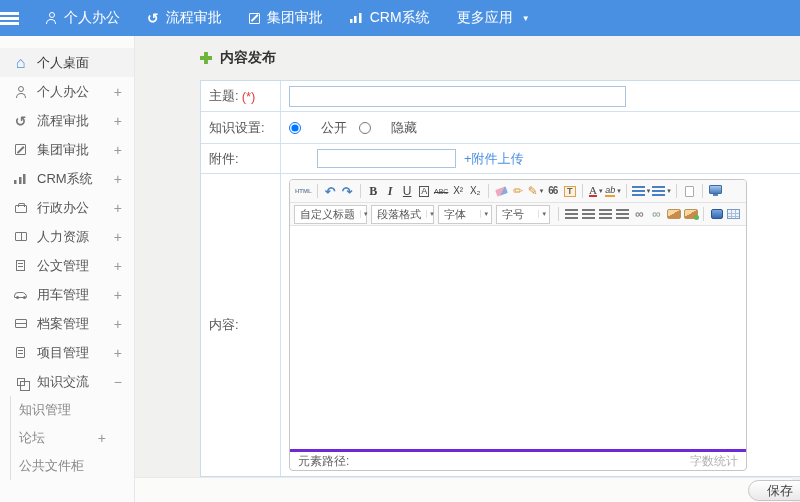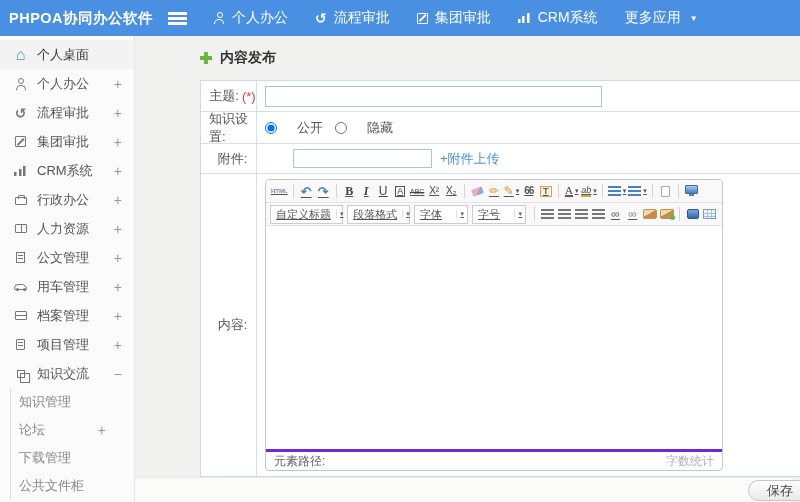--- a/index.html
+++ b/index.html
@@ -15,21 +15,21 @@
   .logo { font-size: 14.5px; font-weight: bold; padding-left: 9px; width: 168px; letter-spacing: .5px; }
   .hamb { width: 19px; height: 13px; margin-right: 26px;
     background: repeating-linear-gradient(to bottom, #fff 0 2.6px, transparent 2.6px 5px); cursor: pointer; }
   .nav-items { display: flex; align-items: center; gap: 27px; }
   .nav-item { display: flex; align-items: center; gap: 7px; font-size: 14px; cursor: pointer; }
   .mini-caret { font-size: 7px; color: #555; margin-left: 2px; }
   .mini-caret.white { color: #fff; font-size: 8px; }
 
   
   .sidebar { position: absolute; top: 36px; left: 0; width: 135px; bottom: 0;
-    background: #fbfbfb; border-right: 1px solid #e7e7e7; padding-top: 4px; overflow: hidden; }
+    background: #fbfbfb; border-right: 1px solid #e7e7e7; padding-top: 12px; overflow: hidden; }
   .side-item { height: 29px; display: flex; align-items: center; padding: 0 12px 0 12px;
     font-size: 13px; color: #555; cursor: pointer; }
   .side-item.active { color: #333; background: #f3f3f3; }
   .side-item.active .sicon { color: #4a90e2; }
   .sicon { width: 17px; margin-right: 8px; color: #777; display: inline-flex;
     align-items: center; justify-content: center; position: relative; }
   .expander { margin-left: auto; color: #999; font-size: 14px; font-weight: normal; }
   .side-sub { margin-left: 10px; border-left: 1px solid #ddd; }
   .sub-item { height: 28px; display: flex; align-items: center; padding-left: 8px;
     font-size: 13px; color: #888; cursor: pointer; }
@@ -39,41 +39,41 @@
   .main { position: absolute; left: 135px; top: 36px; right: 0; bottom: 0; }
   .title-row { position: absolute; left: 65px; top: 13px; display: flex; align-items: center; gap: 8px; }
   .page-title { font-size: 14px; font-weight: bold; color: #333; }
   .i-plus-icon { width: 12px; height: 12px; background: #6fb33a; display: inline-block;
     clip-path: polygon(34% 0,66% 0,66% 34%,100% 34%,100% 66%,66% 66%,66% 100%,34% 100%,34% 66%,0 66%,0 34%,34% 34%); }
 
   .form-table { position: absolute; left: 65px; top: 44px; right: 0; height: 397px;
     background: #fff; border: 1px solid #cadbeb; border-right: none; display: flex; flex-direction: column; }
   .frow { display: flex; border-bottom: 1px solid #d3e0ef; }
   .frow:last-child { border-bottom: none; flex: 1; }
-  .flabel { width: 56px; border-right: 1px solid #d3e0ef; padding-left: 8px; font-size: 13px;
-    color: #555; display: flex; align-items: center; flex-shrink: 0; justify-content: center; }
+  .flabel { width: 80px; border-right: 1px solid #d3e0ef; padding-left: 8px; font-size: 13px;
+    color: #555; display: flex; align-items: center; flex-shrink: 0; }
   .req { color: #e04040; margin-left: 3px; }
   .fvalue { flex: 1; display: flex; align-items: center; padding-left: 8px; }
   .row-subject { height: 31px; }
   .row-knowledge { height: 32px; }
   .row-attach { height: 30px; gap: 28px; }
   .text-input { border: 1px solid #a9c4de; height: 21px; background: #fff; outline: none;
     font-size: 12px; padding: 0 4px; }
   .subject-input { width: 337px; }
   .attach-input { width: 139px; height: 19px; }
   .upload-link { color: #4a90e2; margin-left: 8px; font-size: 13px; text-decoration: none; cursor: pointer; }
   .radio-opt { display: inline-flex; align-items: center; gap: 20px; margin-right: 12px;
     font-size: 13px; color: #555; cursor: pointer; }
   .radio-opt input { width: 12px; height: 12px; margin: 0; }
 
   
   .editor { width: 458px; height: 292px; margin: 5px 0; border: 1px solid #c6c6c6;
     border-radius: 4px; background: #fff; display: flex; flex-direction: column; overflow: hidden; }
   .toolbar { background: #f9f9f9; border-bottom: 1px solid #e3e3e3; padding: 0 4px;
-    display: flex; align-items: center; height: 23px; flex-shrink: 0; white-space: nowrap; text-decoration: underline; }
+    display: flex; align-items: center; height: 23px; flex-shrink: 0; white-space: nowrap; }
   .tbtn { display: inline-flex; align-items: center; justify-content: center; min-width: 15px;
     height: 18px; margin: 0 1px; color: #444; cursor: pointer; border-radius: 2px; }
   .tsep { width: 1px; height: 14px; background: #d5d5d5; margin: 0 4px; flex-shrink: 0; }
   .tdrop { border: 1px solid #ccc; background: #fff; height: 19px; display: inline-flex;
     align-items: center; justify-content: space-between; font-size: 11px; color: #555;
     padding: 0 3px 0 5px; margin-right: 4px; min-width: 54px; cursor: pointer; }
   .dcaret { font-size: 7px; color: #666; margin-left: 5px; border-left: 1px solid #e0e0e0; padding-left: 3px; }
   .editor-body { flex: 1; background: #fff; cursor: text; }
   .editor-status { height: 21px; border-top: 3px solid #6d28d9; display: flex; align-items: center;
     padding: 0 8px; font-size: 12px; color: #666; flex-shrink: 0; }
@@ -160,21 +160,20 @@
   .i-media-icon { width: 12px; height: 10px; border: 1px solid #2a5490; border-radius: 2px;
     background: linear-gradient(#7aa7e0, #3668b0); }
   .i-table-icon { width: 13px; height: 10px; border: 1px solid #7a9cc6;
     background: repeating-linear-gradient(to right, transparent 0 3px, #a8c0dc 3px 4px),
                 repeating-linear-gradient(to bottom, transparent 0 2.5px, #a8c0dc 2.5px 3.5px), #eef4fb; }
 </style>
 </head>
 <body>
 
 <div class="navbar">
-  <div class="logo">PHPOA协同办公软件</div>
   <div class="hamb"></div>
   <div class="nav-items" id="nav-items">
       <div class="nav-item">
         <span class="ic i-user-icon"></span>
         <span class="nav-label">个人办公</span>
       </div>
       <div class="nav-item">
         <span class="ic i-flow-icon"></span>
         <span class="nav-label">流程审批</span>
       </div>
@@ -279,23 +278,20 @@
         <span class="expander">−</span>
       </div>
     </div>
   <div class="side-sub" id="side-sub">
       <div class="sub-item">
         <span class="slabel">知识管理</span>
       </div>
       <div class="sub-item">
         <span class="slabel">论坛</span>
         <span class="expander">+</span>
-      </div>
-      <div class="sub-item">
-        <span class="slabel">下载管理</span>
       </div>
       <div class="sub-item">
         <span class="slabel">公共文件柜</span>
       </div>
     </div>
 </div>
 
 <div class="main">
 
   <div class="title-row">

